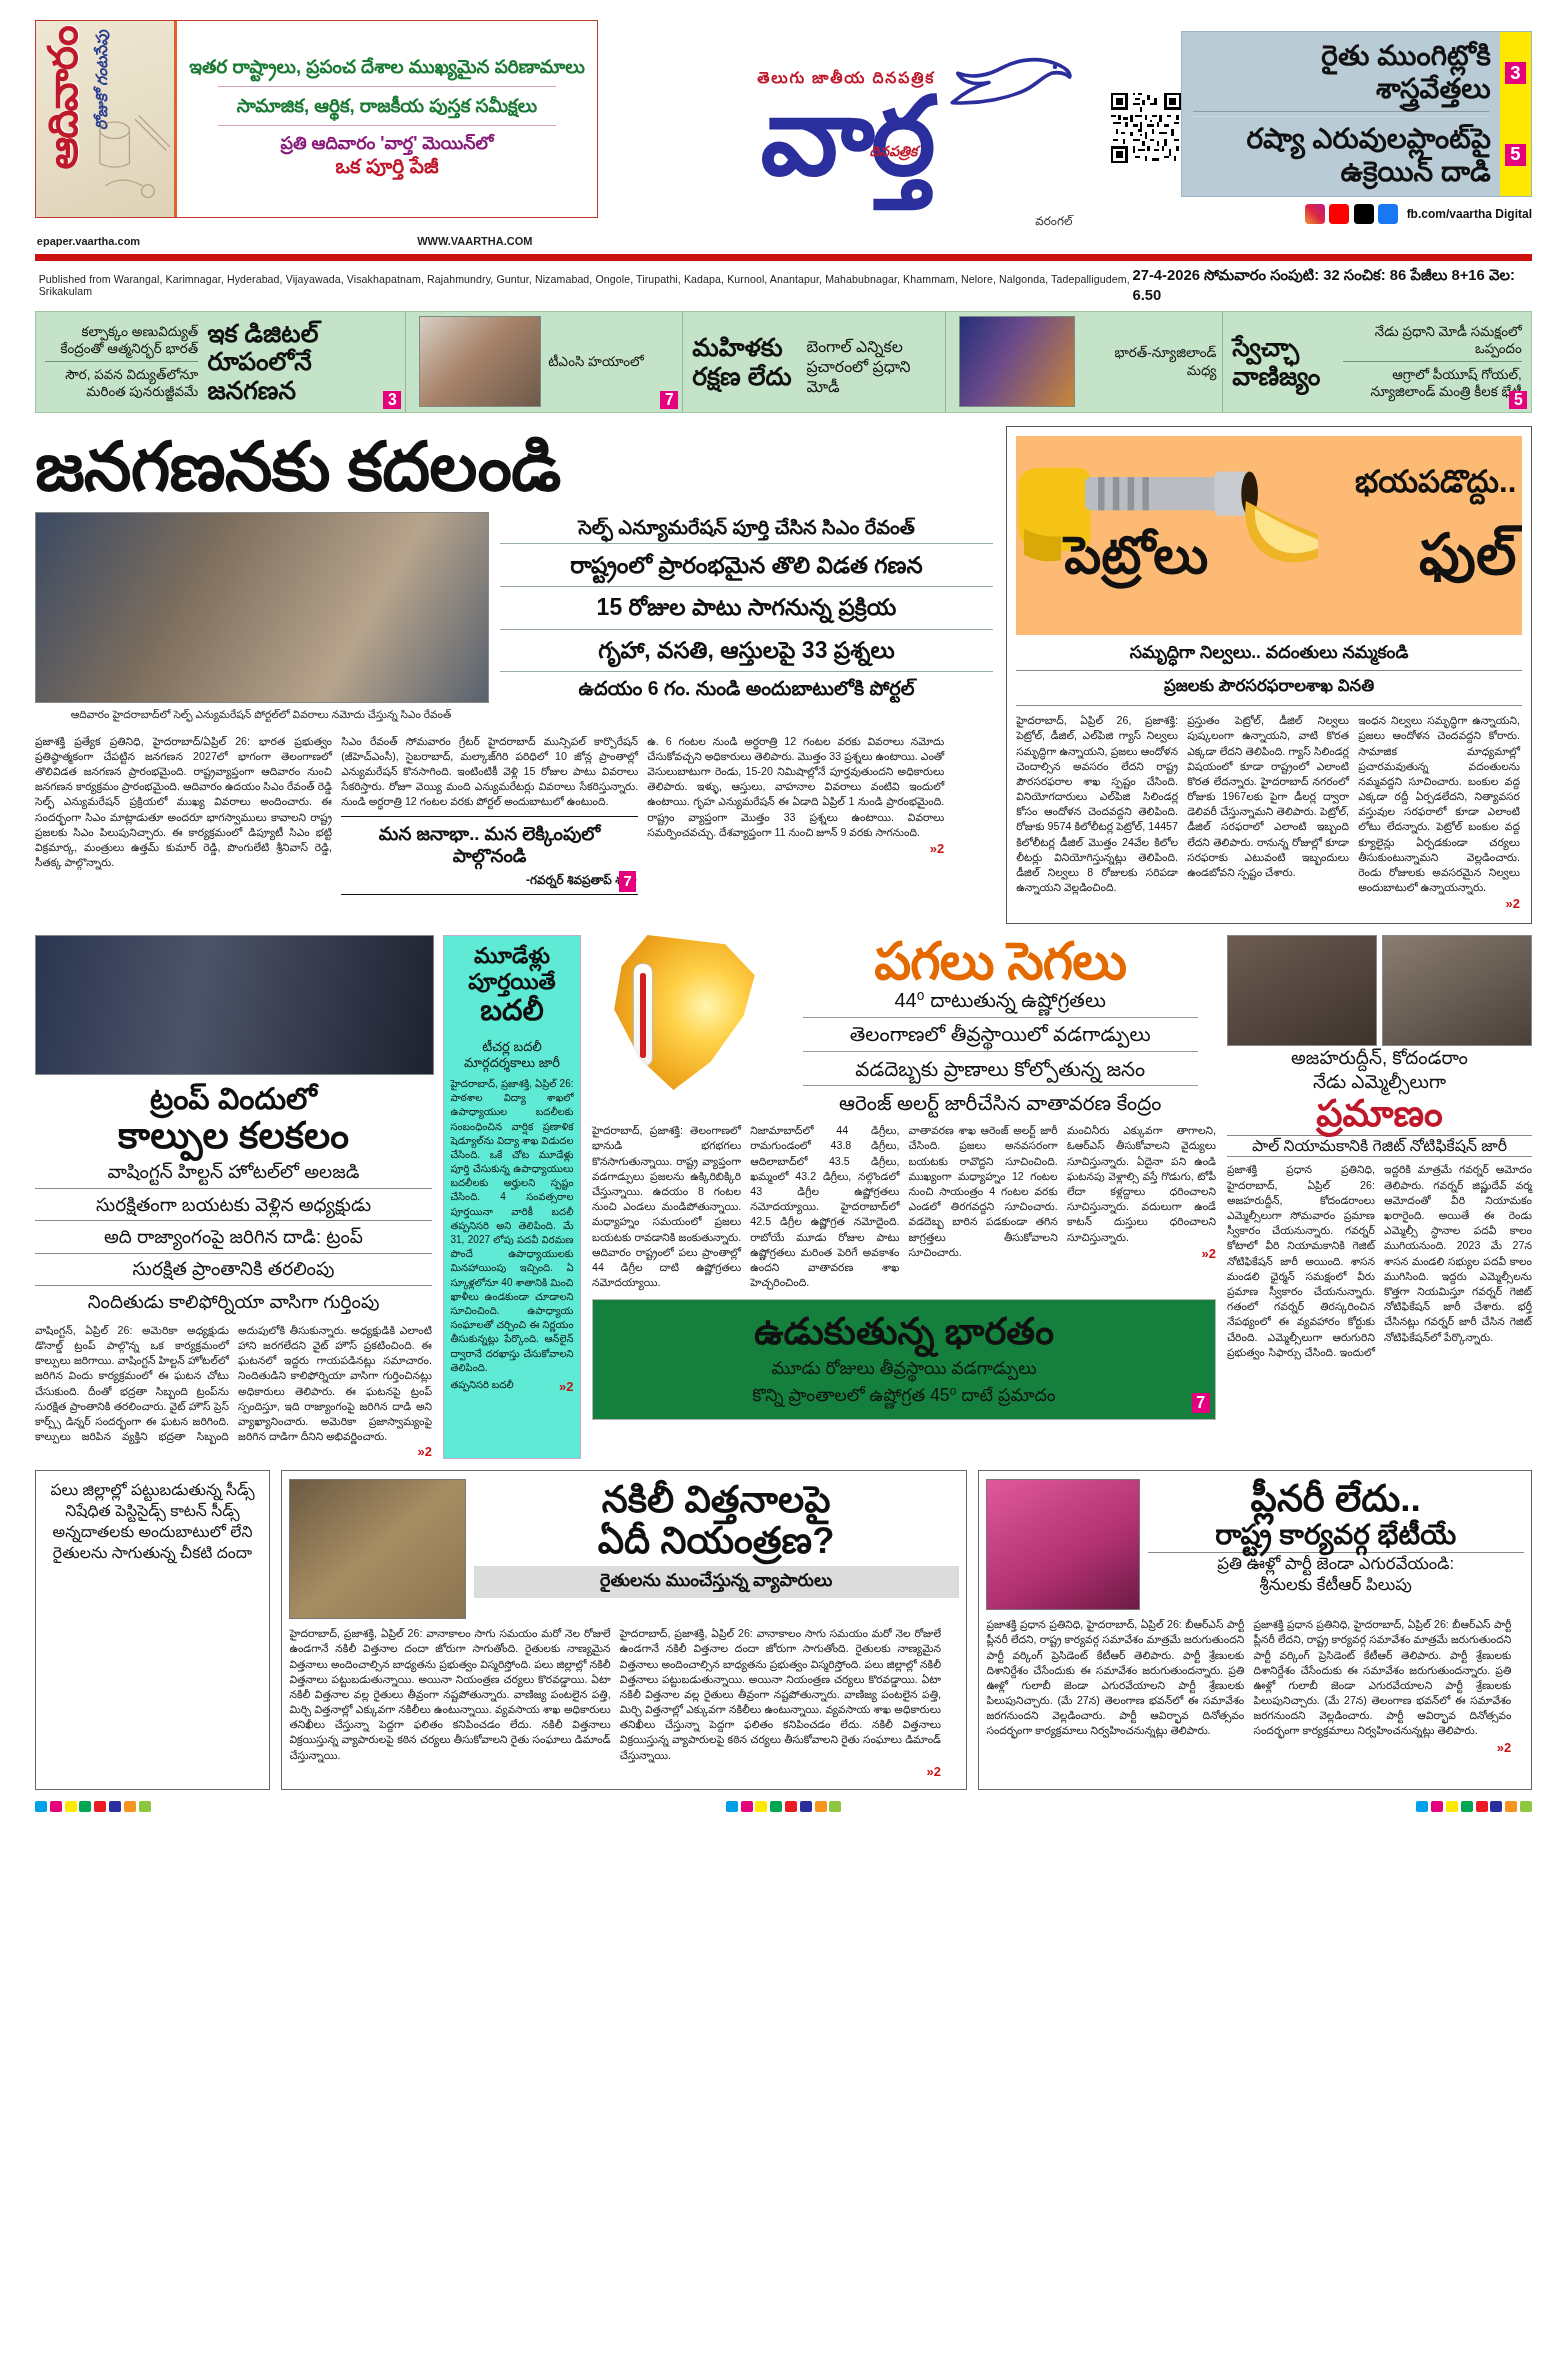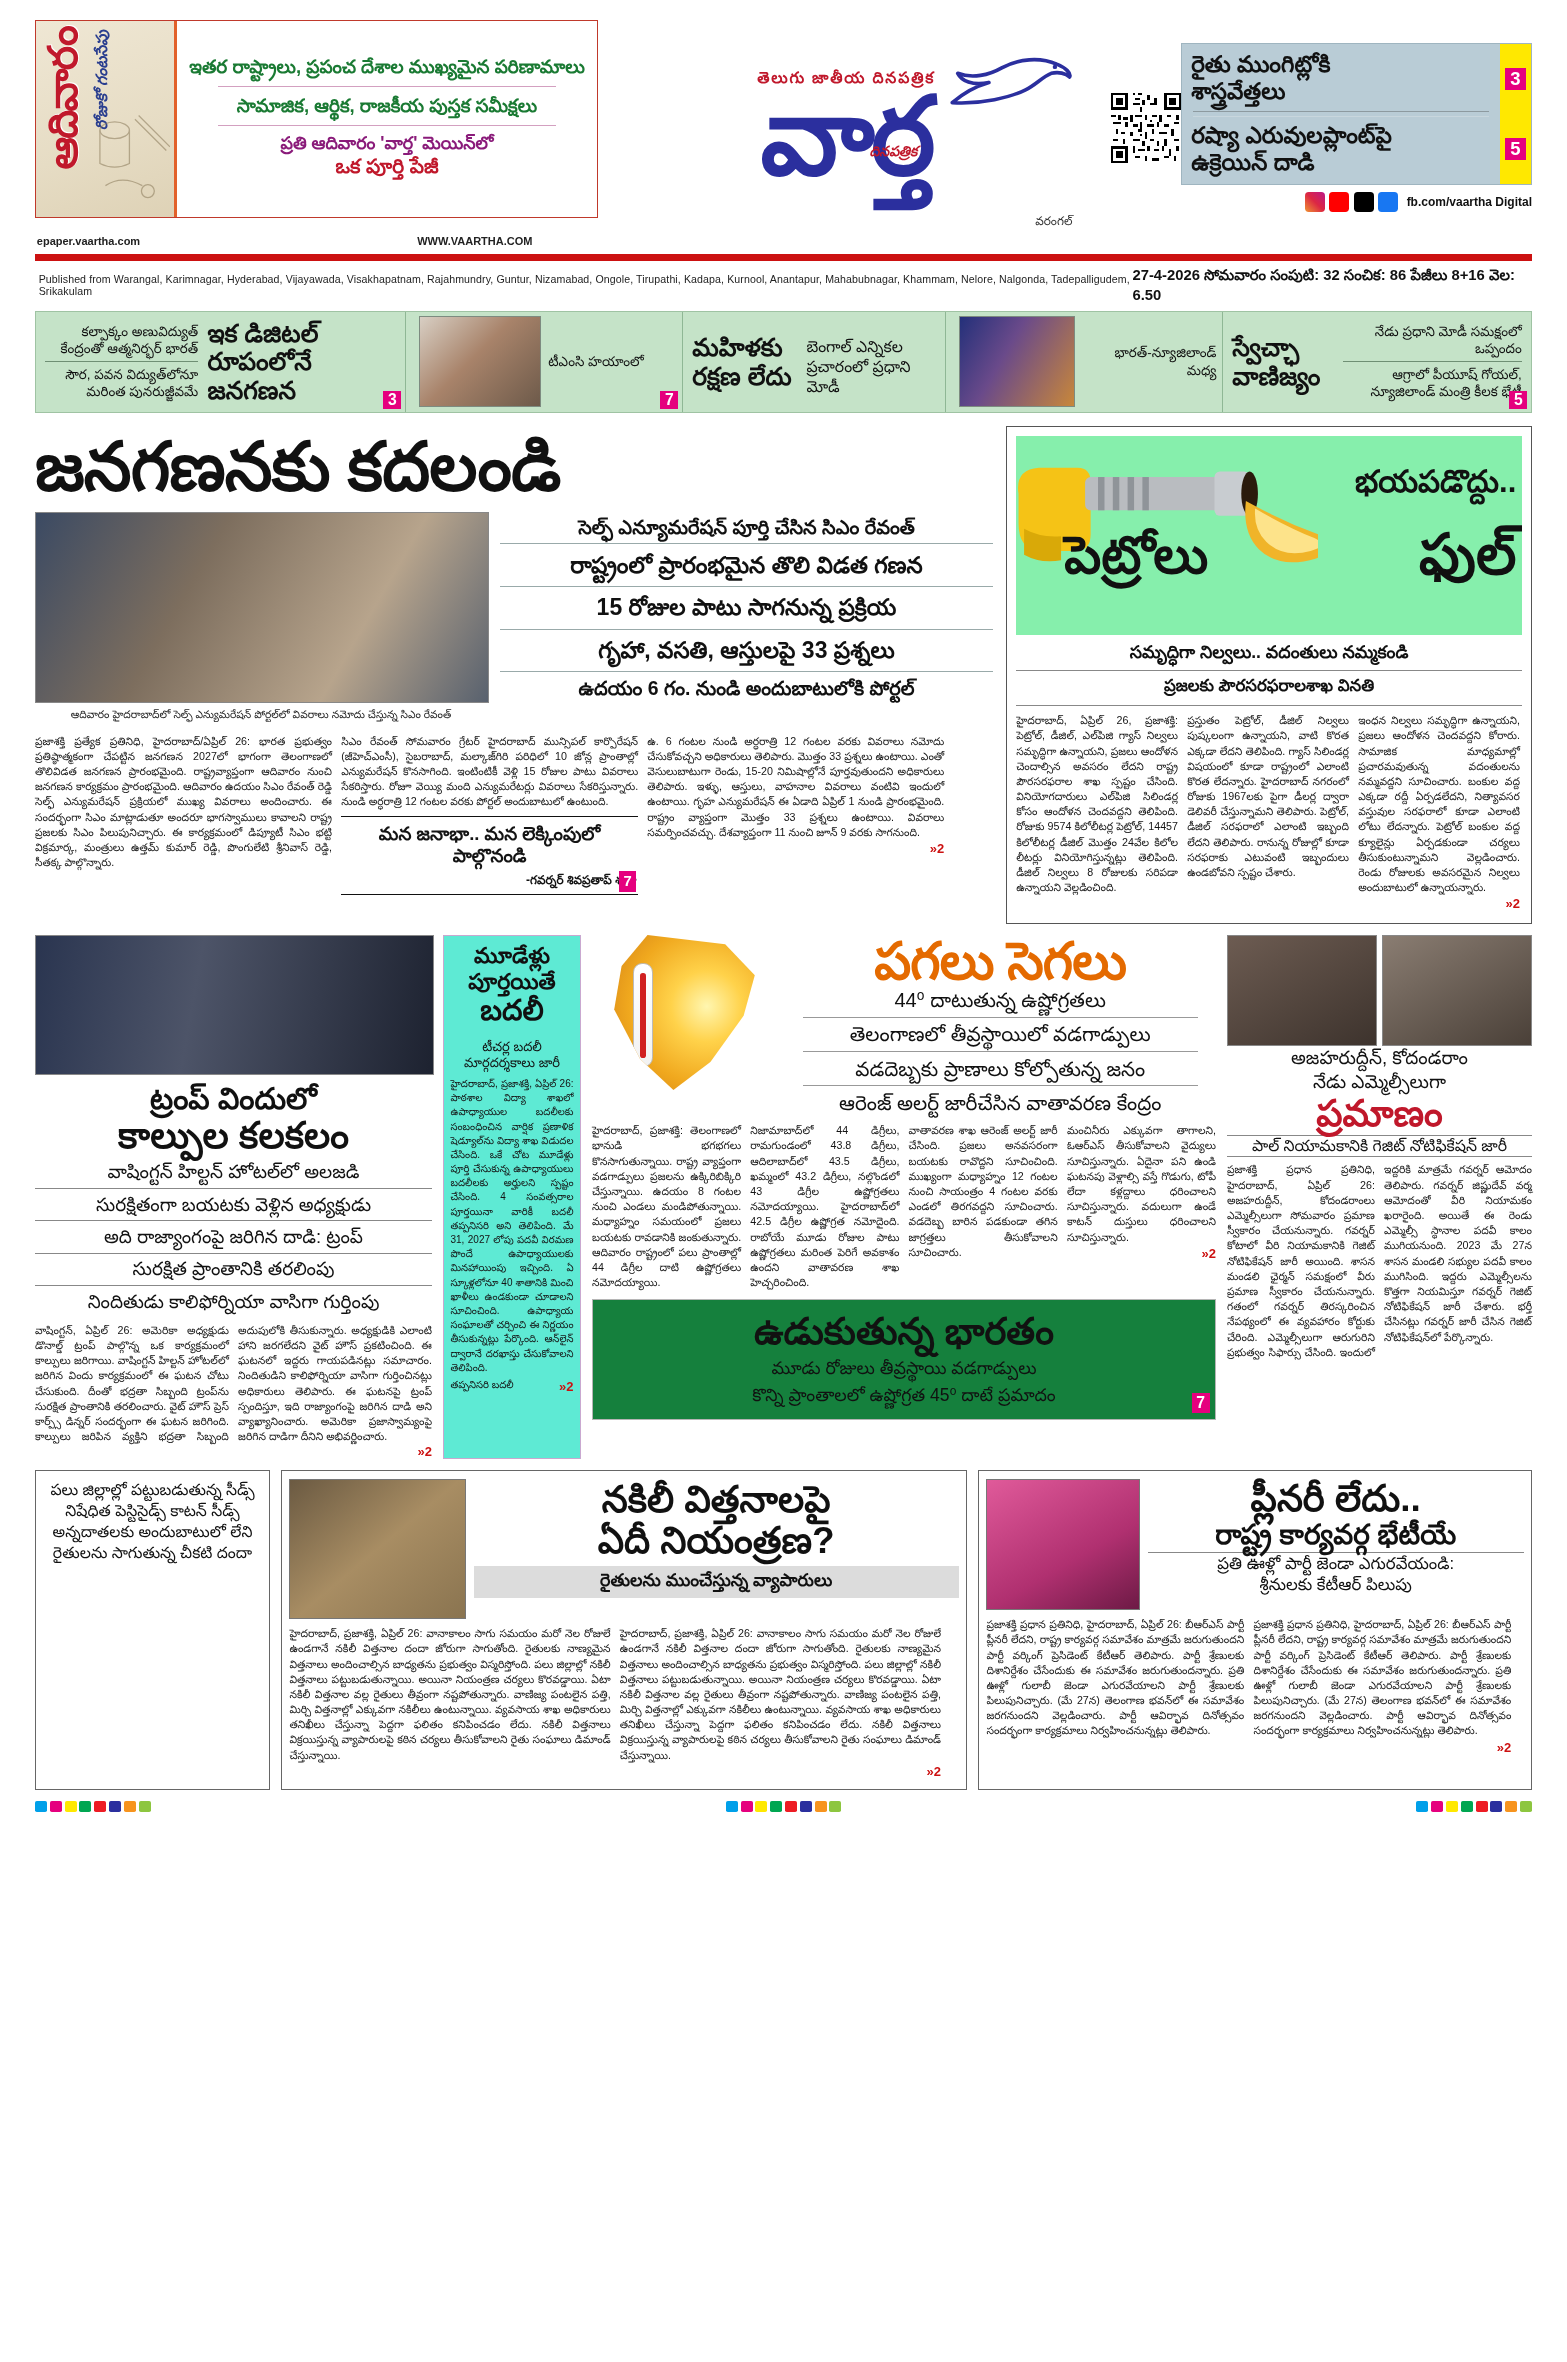--- a/index.html
+++ b/index.html
@@ -40,21 +40,21 @@
   .bird{position:absolute;left:181px;top:-31px;}
   .edition{position:absolute;right:22px;bottom:3.7px;font-size:12px;color:#333;}
   .qr{width:70px;height:70px;margin-left:16.6px;align-self:center;}
   .social{display:flex;align-items:center;gap:4.6px;margin-top:7.4px;}
   .social .ic{width:20px;height:20px;border-radius:3.7px;display:inline-block;}
   .social .lbl{font-size:12px;font-weight:bold;color:#111;margin-left:3.7px;}
 
   .mast-right{width:351px;display:flex;flex-direction:column;justify-content:center;}
   .promo-box{display:flex;background:#b9ccd6;border:0.9px solid #9fb5c0;box-sizing:border-box;}
   .promo-txt{flex:1;padding:7.4px 9.2px;}
-  .promo-line{font-size:23px;font-weight:bold;text-align:left;line-height:1.18;color:#111;}
+  .promo-line{font-size:28px;font-weight:bold;text-align:right;line-height:1.18;color:#111;}
   .promo-sep{height:3.7px;border-top:1.8px solid #8d9aa0;border-bottom:0.9px solid #c8d6dd;margin:5.5px 1.8px;}
   .pagebadge{width:31px;background:#ffe800;display:flex;align-items:center;justify-content:center;}
   .pagebadge span{background:#e5007e;color:#fff;font-weight:bold;font-size:18.5px;
     padding:1.8px 5.5px;line-height:1;}
 
   
   .redrule{height:6.5px;background:#cc1111;margin:5.5px 0 0 0;}
   .pubrow{display:flex;justify-content:space-between;align-items:center;padding:6.5px 3.7px 7.4px 3.7px;}
   .pubfrom{font-size:10.6px;color:#222;letter-spacing:0.1px;}
   .pubdate{font-size:14.8px;font-weight:bold;color:#111;}
@@ -90,21 +90,21 @@
   .col{font-size:10.7px;line-height:1.42;text-align:justify;color:#141414;}
   .pullbox{border-top:1.8px solid #111;border-bottom:1.8px solid #111;margin:6.5px 0;padding:5.5px 1.8px;position:relative;}
   .pullbox .p1{font-size:18.5px;font-weight:bold;text-align:center;line-height:1.2;}
   .pullbox .p2{font-size:12px;font-weight:bold;text-align:right;margin-top:4.6px;}
   .pullbox .pn{position:absolute;right:1.8px;bottom:1.8px;background:#e5007e;color:#fff;font-weight:bold;
     font-size:14.8px;padding:0 4.6px;}
   .more{color:#cc1111;font-weight:bold;font-size:13px;text-align:right;}
 
   
   .petrol{width:526px;border:0.9px solid #555;box-sizing:border-box;padding:9.2px;}
-  .petrol-art{height:199px;position:relative;overflow:hidden;background:#86efac;}
+  .petrol-art{height:199px;position:relative;overflow:hidden;background:#fdba74;}
   .petrol-t1{position:absolute;right:5.5px;top:28px;font-size:31px;font-weight:bold;color:#111;}
   .petrol-t2{position:absolute;left:48px;bottom:37px;font-size:52px;font-weight:bold;color:#111;}
   .petrol-t3{position:absolute;right:5.5px;bottom:33px;font-size:57px;font-weight:bold;color:#111;}
   .petrol-sub{font-size:17.5px;font-weight:bold;text-align:center;padding:7.4px 0 3.7px;}
   .petrol-sub2{font-size:16.6px;font-weight:bold;text-align:center;padding:5.5px 0;}
   .hrthin{height:0.9px;background:#888;}
   .petrol-cols{display:flex;gap:9.2px;margin-top:7.4px;}
 
   
   .mid{display:flex;gap:11px;margin-top:11px;}

